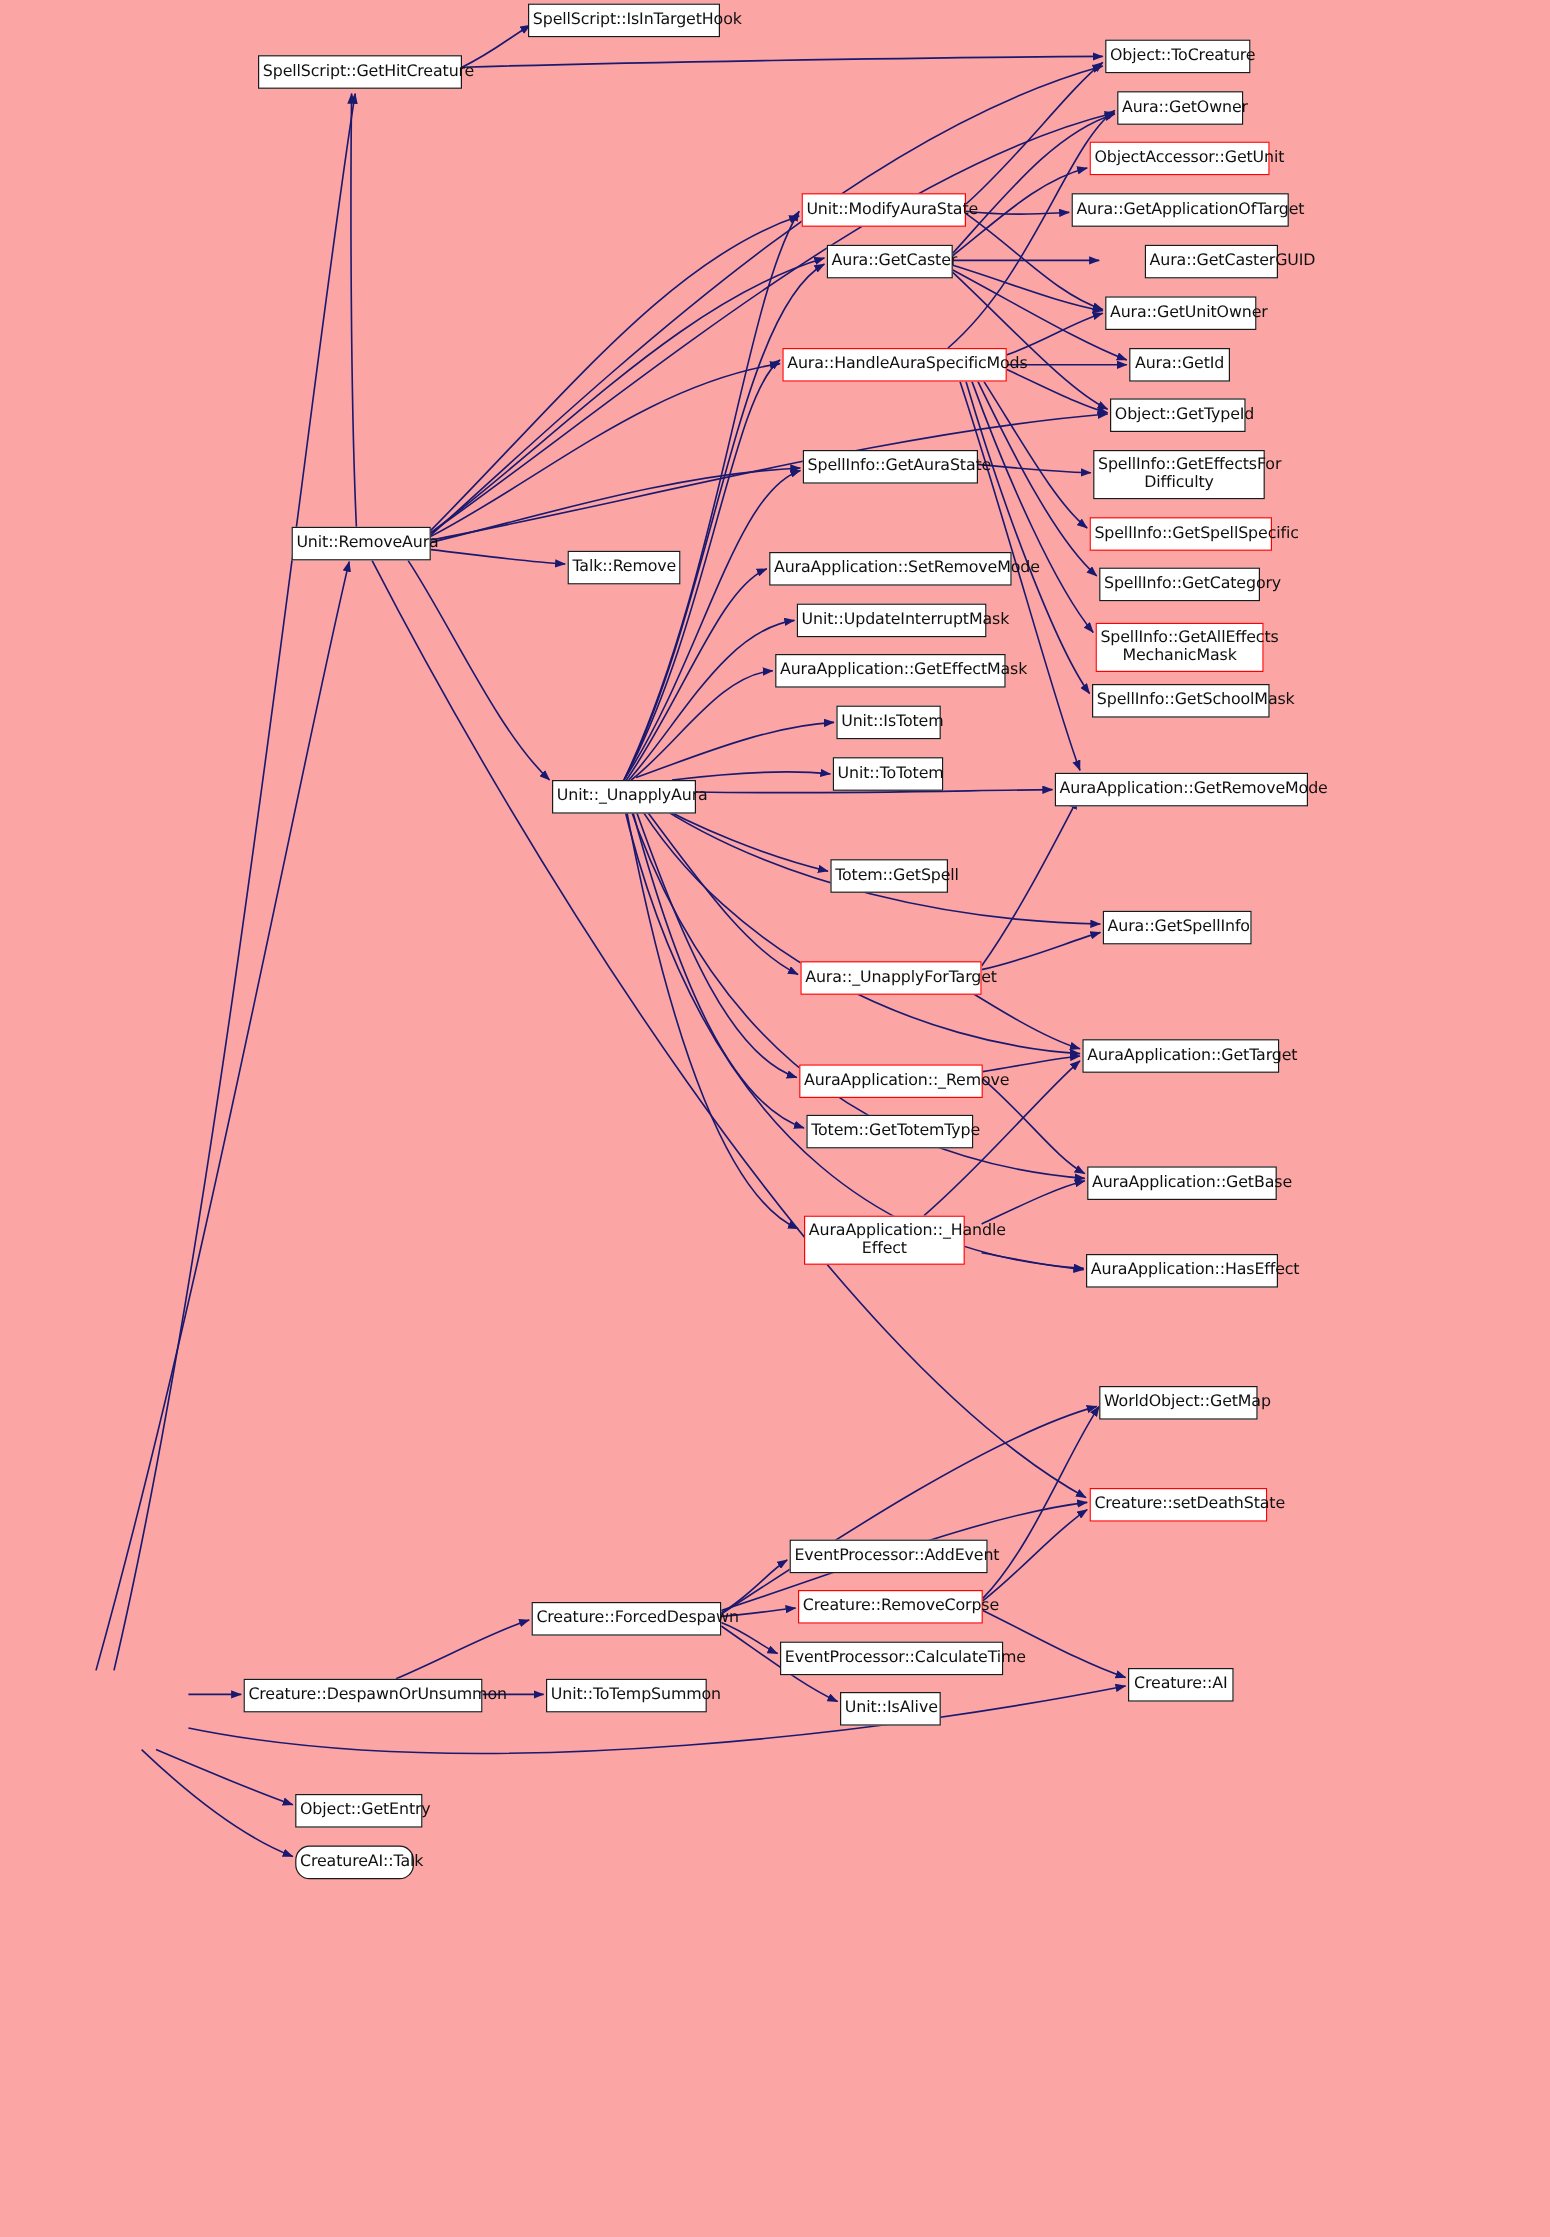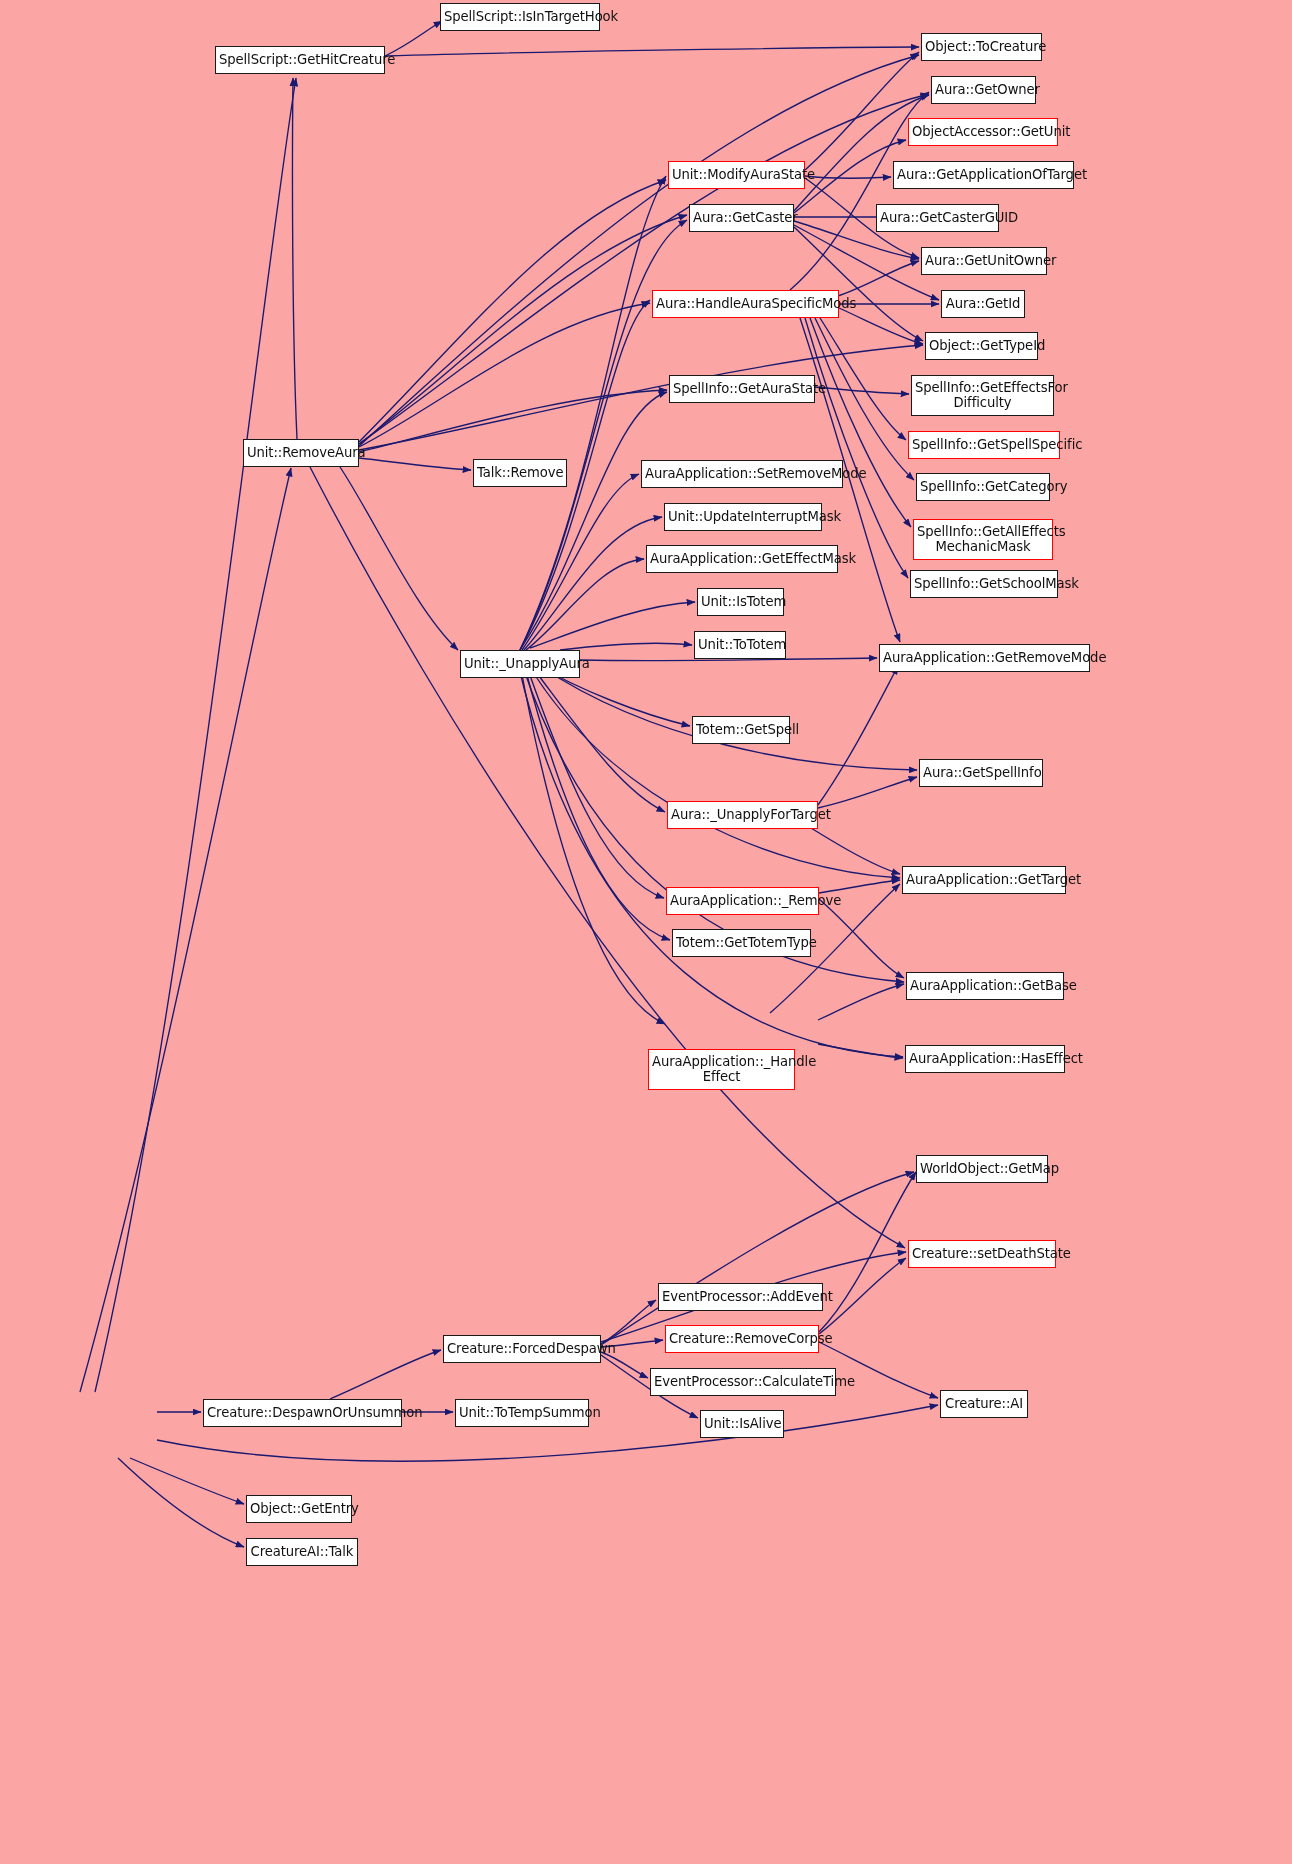--- a/index.html
+++ b/index.html
@@ -146,21 +146,21 @@
       </g>
   </svg>
 <div class="node" style="left: 440px; top: 3px; width: 160px; height: 28px;"><span>SpellScript::IsInTargetHook</span></div>
     <div class="node" style="left: 215px; top: 46px; width: 170px; height: 28px;"><span>SpellScript::GetHitCreature</span></div>
     <div class="node" style="left: 921px; top: 33px; width: 121px; height: 28px;"><span>Object::ToCreature</span></div>
     <div class="node" style="left: 931px; top: 76px; width: 105px; height: 28px;"><span>Aura::GetOwner</span></div>
     <div class="node red" style="left: 908px; top: 118px; width: 150px; height: 28px;"><span>ObjectAccessor::GetUnit</span></div>
     <div class="node red" style="left: 668px; top: 161px; width: 137px; height: 28px;"><span>Unit::ModifyAuraState</span></div>
     <div class="node" style="left: 893px; top: 161px; width: 181px; height: 28px;"><span>Aura::GetApplicationOfTarget</span></div>
     <div class="node" style="left: 689px; top: 204px; width: 105px; height: 28px;"><span>Aura::GetCaster</span></div>
-    <div class="node" style="left: 876px; top: 204px; width: 123px; height: 28px; text-align: center;"><span>Aura::GetCasterGUID</span></div>
+    <div class="node" style="left: 954px; top: 204px; width: 111px; height: 28px; text-align: center;"><span>Aura::GetCasterGUID</span></div>
     <div class="node" style="left: 921px; top: 247px; width: 126px; height: 28px;"><span>Aura::GetUnitOwner</span></div>
     <div class="node red" style="left: 652px; top: 290px; width: 187px; height: 28px;"><span>Aura::HandleAuraSpecificMods</span></div>
     <div class="node" style="left: 941px; top: 290px; width: 84px; height: 28px;"><span>Aura::GetId</span></div>
     <div class="node" style="left: 925px; top: 332px; width: 113px; height: 28px;"><span>Object::GetTypeId</span></div>
     <div class="node" style="left: 669px; top: 375px; width: 146px; height: 28px;"><span>SpellInfo::GetAuraState</span></div>
     <div class="node" style="left: 911px; top: 375px; width: 143px; height: 41px;"><span>SpellInfo::GetEffectsFor
 Difficulty</span></div>
     <div class="node red" style="left: 908px; top: 431px; width: 152px; height: 28px; justify-content: center;"><span>SpellInfo::GetSpellSpecific</span></div>
     <div class="node" style="left: 243px; top: 439px; width: 116px; height: 28px;"><span>Unit::RemoveAura</span></div>
     <div class="node" style="left: 473px; top: 459px; width: 94px; height: 28px;"><span>Talk::Remove</span></div>
@@ -175,28 +175,28 @@
     <div class="node" style="left: 694px; top: 631px; width: 92px; height: 28px;"><span>Unit::ToTotem</span></div>
     <div class="node" style="left: 879px; top: 644px; width: 211px; height: 28px;"><span>AuraApplication::GetRemoveMode</span></div>
     <div class="node" style="left: 460px; top: 650px; width: 120px; height: 28px;"><span>Unit::_UnapplyAura</span></div>
     <div class="node" style="left: 692px; top: 716px; width: 98px; height: 28px;"><span>Totem::GetSpell</span></div>
     <div class="node" style="left: 919px; top: 759px; width: 124px; height: 28px;"><span>Aura::GetSpellInfo</span></div>
     <div class="node red" style="left: 667px; top: 801px; width: 151px; height: 28px;"><span>Aura::_UnapplyForTarget</span></div>
     <div class="node" style="left: 902px; top: 866px; width: 164px; height: 28px;"><span>AuraApplication::GetTarget</span></div>
     <div class="node red" style="left: 666px; top: 887px; width: 153px; height: 28px;"><span>AuraApplication::_Remove</span></div>
     <div class="node" style="left: 672px; top: 929px; width: 139px; height: 28px;"><span>Totem::GetTotemType</span></div>
     <div class="node" style="left: 906px; top: 972px; width: 158px; height: 28px; justify-content: center;"><span>AuraApplication::GetBase</span></div>
-    <div class="node red" style="left: 648px; top: 1013px; width: 147px; height: 41px; margin-top: 36px;"><span>AuraApplication::_Handle
+    <div class="node red" style="left: 670px; top: 1013px; width: 134px; height: 41px;"><span>AuraApplication::_Handle
 Effect</span></div>
     <div class="node" style="left: 905px; top: 1045px; width: 160px; height: 28px;"><span>AuraApplication::HasEffect</span></div>
     <div class="node" style="left: 916px; top: 1155px; width: 132px; height: 28px;"><span>WorldObject::GetMap</span></div>
     <div class="node red" style="left: 908px; top: 1240px; width: 148px; height: 28px;"><span>Creature::setDeathState</span></div>
     <div class="node" style="left: 658px; top: 1283px; width: 165px; height: 28px;"><span>EventProcessor::AddEvent</span></div>
     <div class="node red" style="left: 665px; top: 1325px; width: 154px; height: 28px;"><span>Creature::RemoveCorpse</span></div>
     <div class="node" style="left: 443px; top: 1335px; width: 158px; height: 28px; text-align: right;"><span>Creature::ForcedDespawn</span></div>
     <div class="node" style="left: 650px; top: 1368px; width: 186px; height: 28px;"><span>EventProcessor::CalculateTime</span></div>
     <div class="node" style="left: 940px; top: 1390px; width: 88px; height: 28px;"><span>Creature::AI</span></div>
     <div class="node" style="left: 700px; top: 1410px; width: 84px; height: 28px;"><span>Unit::IsAlive</span></div>
     <div class="node" style="left: 203px; top: 1399px; width: 199px; height: 28px;"><span>Creature::DespawnOrUnsummon</span></div>
     <div class="node" style="left: 455px; top: 1399px; width: 134px; height: 28px;"><span>Unit::ToTempSummon</span></div>
     <div class="node" style="left: 246px; top: 1495px; width: 106px; height: 28px;"><span>Object::GetEntry</span></div>
-    <div class="node" style="left: 246px; top: 1538px; width: 112px; height: 28px;"><span>CreatureAI::Talk</span></div>
+    <div class="node" style="left: 246px; top: 1538px; width: 99px; height: 28px; border-radius: 12px;"><span>CreatureAI::Talk</span></div>
   </div>
 
 </body></html>

